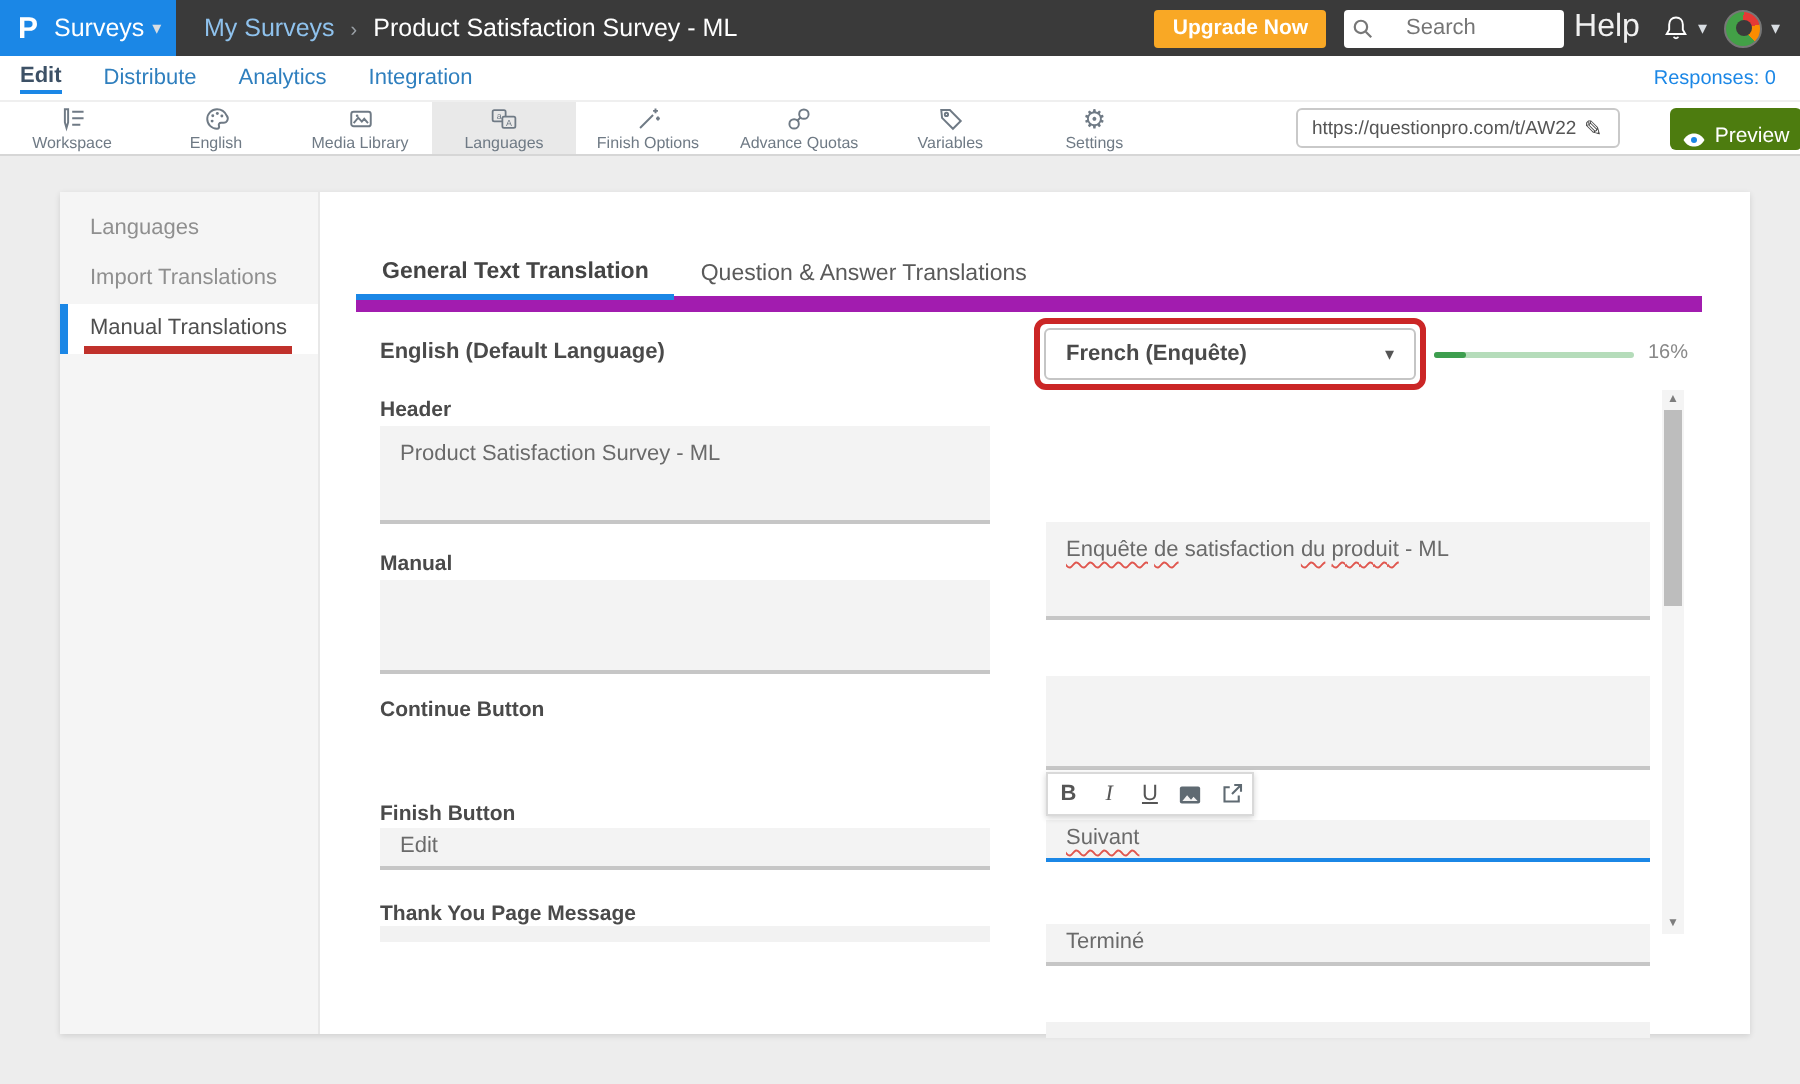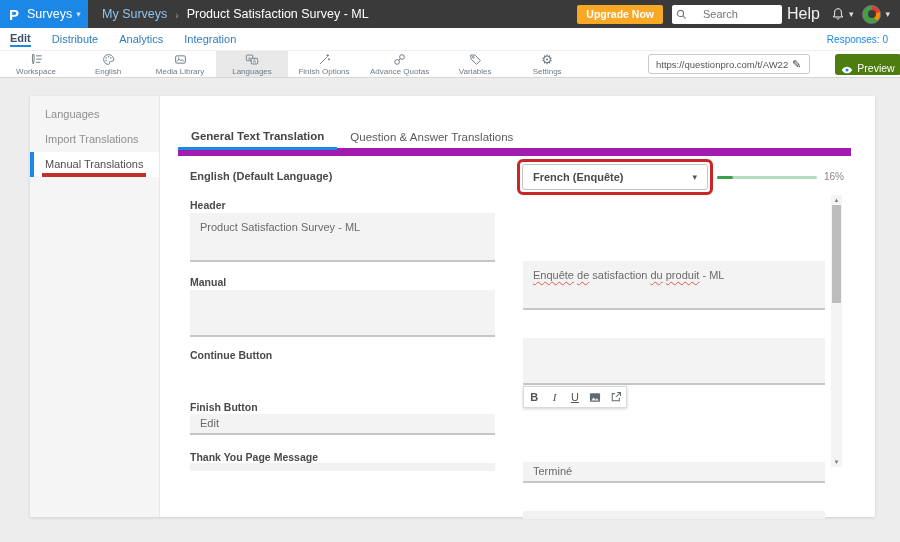--- a/index.html
+++ b/index.html
@@ -244,20 +244,21 @@
 
   <div class="f-label" style="top:103px">Header</div>
   <div class="t-area col-en" style="top:117px;height:49px"><span>Product Satisfaction Survey - ML</span></div>
   <div class="t-area col-fr" style="top:117px;height:49px"><span><span class="misspell">Enquête</span><span> </span><span class="misspell">de</span><span> satisfaction </span><span class="misspell">du</span><span> </span><span class="misspell">produit</span><span> - ML</span></span></div>
 
   <div class="f-label" style="top:180px">Manual</div>
   <div class="t-area col-en" style="top:194px;height:47px"><span></span></div>
   <div class="t-area col-fr" style="top:194px;height:47px"><span></span></div>
 
   <div class="f-label" style="top:253px">Continue Button</div>
+  <div class="t-input col-fr focused" style="top:266px"><span class="misspell">Suivant</span></div>
 
   <div class="editor-bar">
     <span class="eb-btn eb-b">B</span>
     <span class="eb-btn eb-i">I</span>
     <span class="eb-btn eb-u">U</span>
     <span class="eb-btn">
         <svg width="12" height="11" viewBox="0 0 14 13">
           <rect x="1" y="1.5" width="12" height="10" rx="1.2" fill="#5f6a72"></rect>
           <path d="M2.5 10l2.8-3.4 2.3 2.7 1.5-1.8 2.4 2.5z" fill="#f2f2f2"></path>
         </svg>

